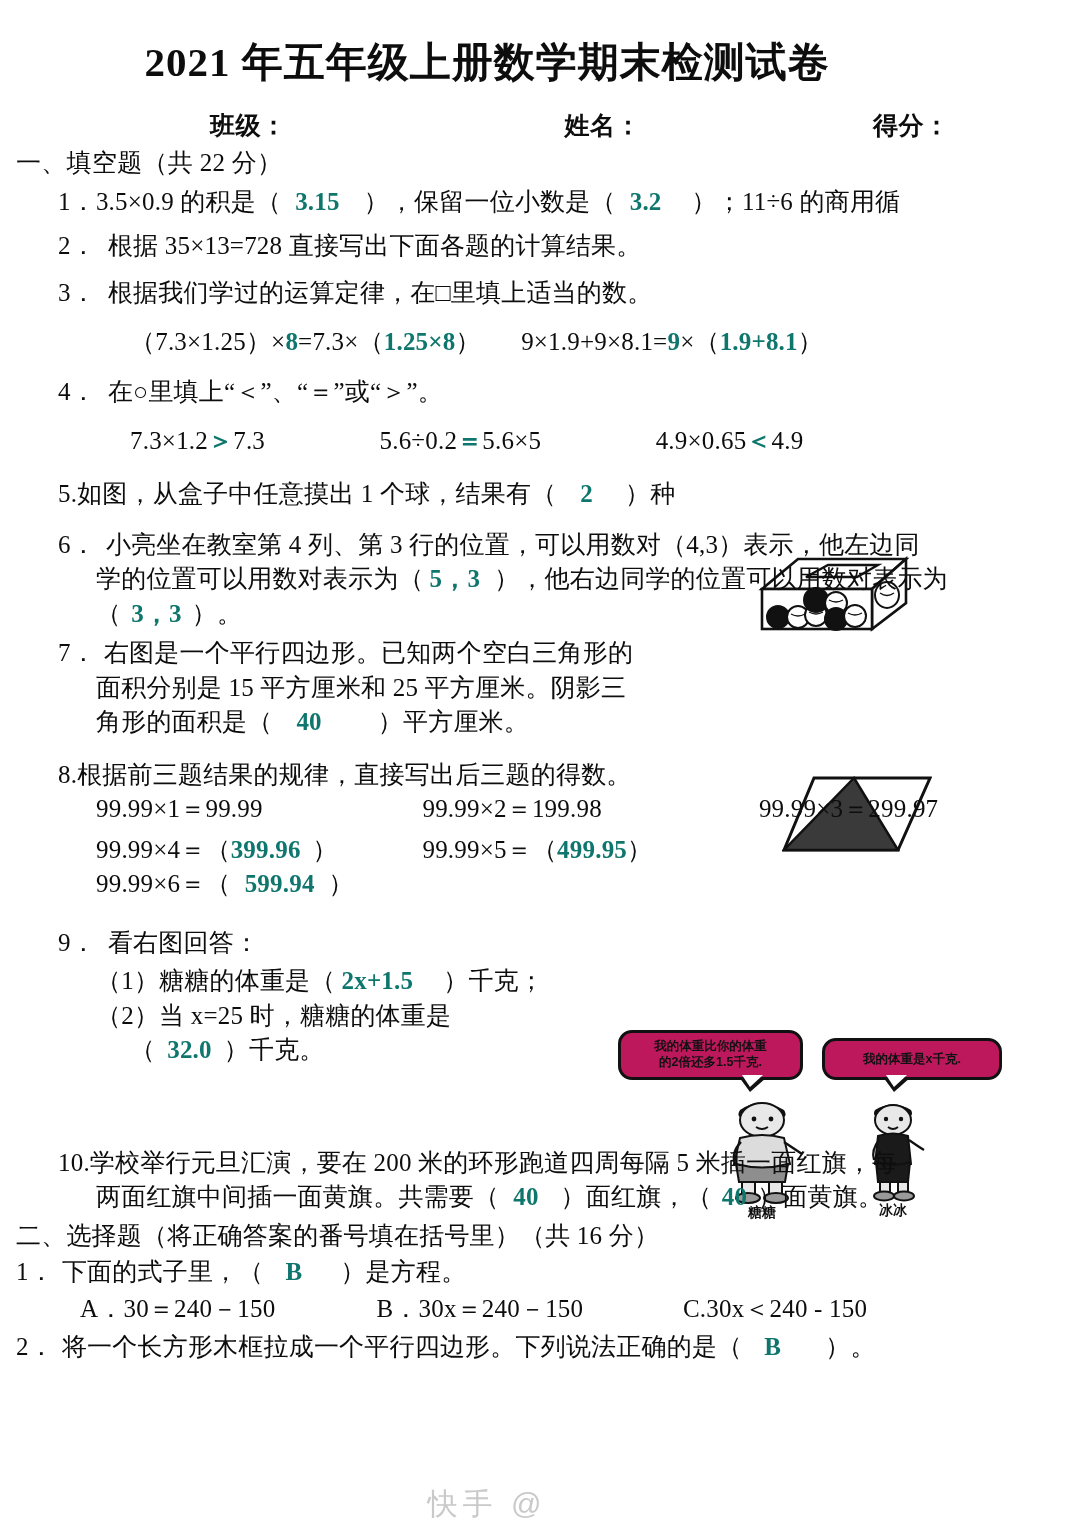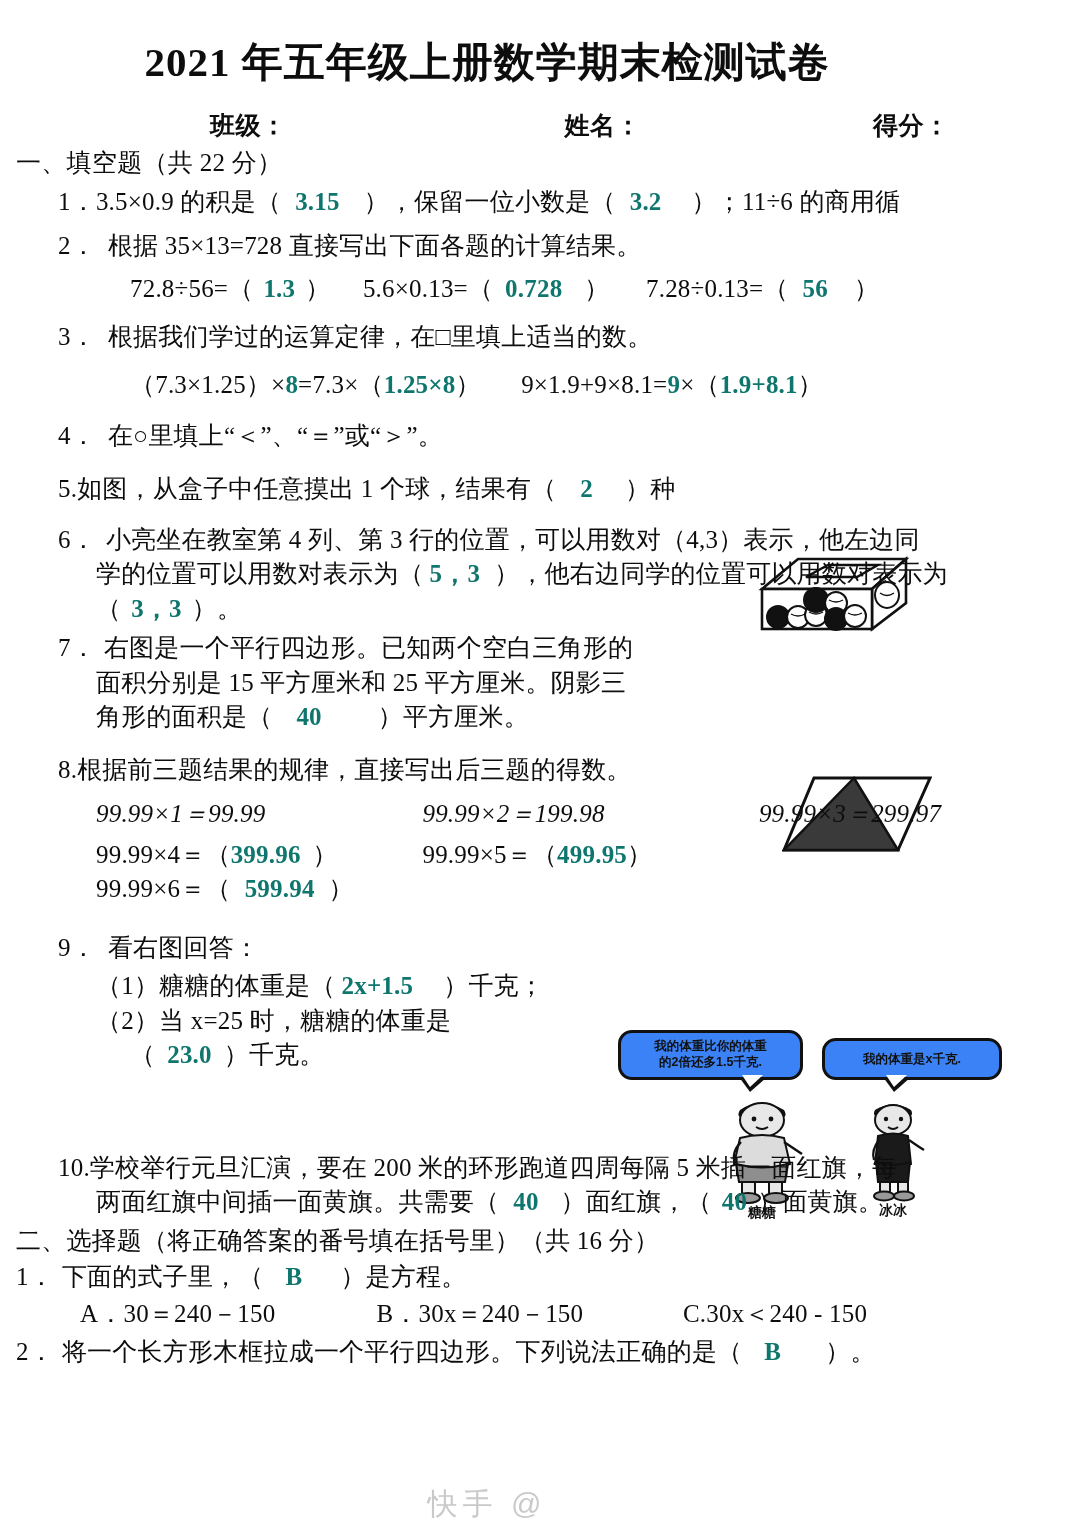--- a/index.html
+++ b/index.html
@@ -78,21 +78,21 @@
     position: absolute;
     left: 618px;
     top: 1026px;
     width: 400px;
     height: 196px;
   }
   .bubble {
     position: absolute;
     border: 3px solid #111;
     border-radius: 14px;
-    background: #3b82f6;
+    background: #be185d;
     text-align: center;
     font-size: 12.5px;
     font-weight: bold;
     line-height: 1.28;
     font-family: "Liberation Sans", sans-serif;
     color: #111;
     padding: 5px 6px;
     box-sizing: border-box;
   }
   .bubble .tail {
@@ -148,36 +148,36 @@
 
   <div class="sec" style="padding-left:16px;">一、填空题（共 22 分）</div>
 
   <div class="q ind1" style="margin-top:6px;">
     <span>1．</span><span>3.5×0.9 的积是（</span><span class="red" style="padding:0 24px 0 14px;">3.15</span><span>），保留一位小数是（</span><span class="red" style="padding:0 30px 0 14px;">3.2</span><span>）；11÷6 的商用循</span>
   </div>
 
   <div class="q ind1" style="margin-top:9px;">
     <span>2．</span><span style="padding-left:12px;">根据 35×13=728 直接写出下面各题的计算结果。</span>
   </div>
-  <div class="q ind3" style="margin-top:9px;">
-    <span class="nowrap"><span>72.8÷56=（</span><span class="red" style="padding:0 10px;">1.3</span><span>）</span></span>
-    <span class="nowrap" style="padding-left:26px;"><span>5.6×0.13=（</span><span class="red" style="padding:0 22px 0 12px;">0.728</span><span>）</span></span>
-    <span class="nowrap" style="padding-left:30px;"><span>7.28÷0.13=（</span><span class="red" style="padding:0 26px 0 14px;">56</span><span>）</span></span>
-  </div>
 
   <div class="q ind1" style="margin-top:13px;">
     <span>3．</span><span style="padding-left:12px;">根据我们学过的运算定律，在□里填上适当的数。</span>
   </div>
   <div class="q ind3" style="margin-top:14px;">
     <span class="nowrap"><span>（7.3×1.25）×</span><span class="red">8</span><span>=7.3×（</span><span class="red">1.25×8</span><span>）</span></span>
     <span class="nowrap" style="padding-left:34px;"><span>9×1.9+9×8.1=</span><span class="red">9</span><span>×（</span><span class="red">1.9+8.1</span><span>）</span></span>
   </div>
 
   <div class="q ind1" style="margin-top:16px;">
     <span>4．</span><span style="padding-left:12px;">在○里填上“＜”、“＝”或“＞”。</span>
+  </div>
+  <div class="q ind3" style="margin-top:14px;">
+    <span class="nowrap"><span>7.3×1.2</span><span class="red">＞</span><span>7.3</span></span>
+    <span class="nowrap" style="padding-left:108px;"><span>5.6÷0.2</span><span class="red">＝</span><span>5.6×5</span></span>
+    <span class="nowrap" style="padding-left:108px;"><span>4.9×0.65</span><span class="red">＜</span><span>4.9</span></span>
   </div>
 
   <div class="q ind1" style="margin-top:19px;">
     <span>5.</span><span>如图，从盒子中任意摸出 1 个球，结果有（</span><span class="red" style="padding:0 32px 0 24px;">2</span><span>）种</span>
   </div>
 
   <div class="fig-box" style="top:551px; right:60px; width:160px; height:90px;">
     <svg width="160" height="90" viewBox="0 0 160 90">
 
       <polygon points="8,38 44,8 152,8 118,38" fill="#ffffff" stroke="#111" stroke-width="2.6"></polygon>
@@ -228,42 +228,42 @@
   <div class="fig-para" style="position:absolute; top:770px; left:782px; width:150px; height:88px;">
     <svg width="150" height="88" viewBox="0 0 150 88">
       <polygon points="32,8 148,8 116,80 2,80" fill="#ffffff" stroke="#111" stroke-width="3"></polygon>
       <polygon points="72,8 116,80 2,80" fill="#3a3a3a" stroke="#111" stroke-width="2.5"></polygon>
     </svg>
   </div>
 
   <div class="q ind1" style="margin-top:18px;">
     <span>8.</span><span>根据前三题结果的规律，直接写出后三题的得数。</span>
   </div>
-  <div class="q ind2" style="margin-top:10px;font-style:italic;">
+  <div class="q ind2" style="">
     <span class="nowrap" style="display:inline-block; width:320px;">99.99×1＝99.99</span>
     <span class="nowrap" style="display:inline-block; width:330px;">99.99×2＝199.98</span>
     <span class="nowrap">99.99×3＝299.97</span>
   </div>
   <div class="q ind2" style="margin-top:6px;">
     <span class="nowrap" style="display:inline-block; width:320px;"><span>99.99×4＝（</span><span class="red">399.96</span><span style="padding-left:12px;">）</span></span>
     <span class="nowrap" style="display:inline-block; width:330px;"><span>99.99×5＝（</span><span class="red">499.95</span><span>）</span></span>
     <span class="nowrap"><span>99.99×6＝（</span><span class="red" style="padding:0 0 0 14px;">599.94</span><span style="padding-left:14px;">）</span></span>
   </div>
 
   <div class="q ind1" style="margin-top:24px;">
     <span>9．</span><span style="padding-left:12px;">看右图回答：</span>
   </div>
   <div class="q ind2" style="margin-top:4px;">
     <span>（1）糖糖的体重是（</span><span class="red" style="padding:0 30px 0 6px;">2x+1.5</span><span>）千克；</span>
   </div>
   <div class="q ind2">
     <span>（2）当 x=25 时，糖糖的体重是</span>
   </div>
   <div class="q ind3">
-    <span>（</span><span class="red" style="padding:0 12px;">23.0</span><span>）千克。</span>
+    <span>（</span><span class="red" style="padding:0 12px;">32.0</span><span>）千克。</span>
   </div>
 
   <div class="cartoon">
 
     <div class="bubble" style="left:0px; top:4px; width:185px; height:50px;">
       <div>我的体重比你的体重</div>
       <div>的2倍还多1.5千克.</div>
       <span class="tail" style="left:118px;">
           <i></i>
         </span>

